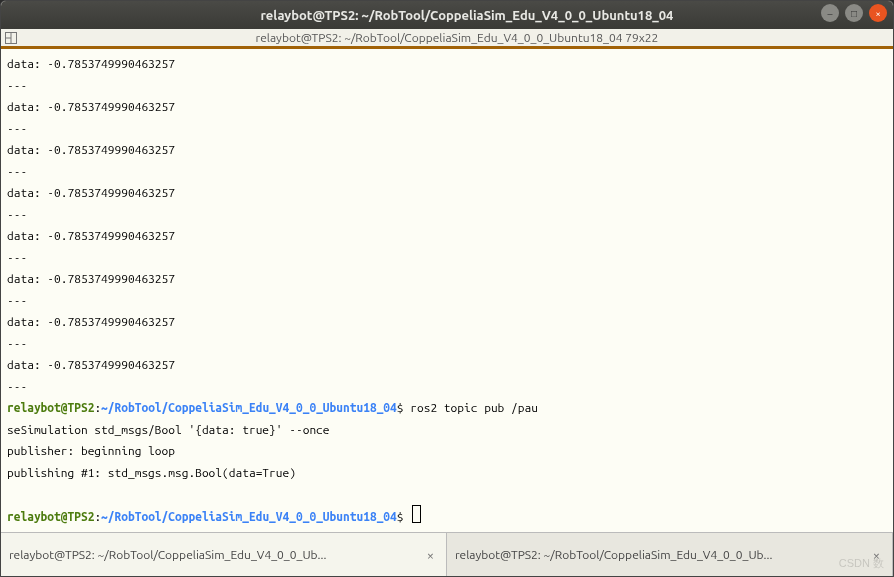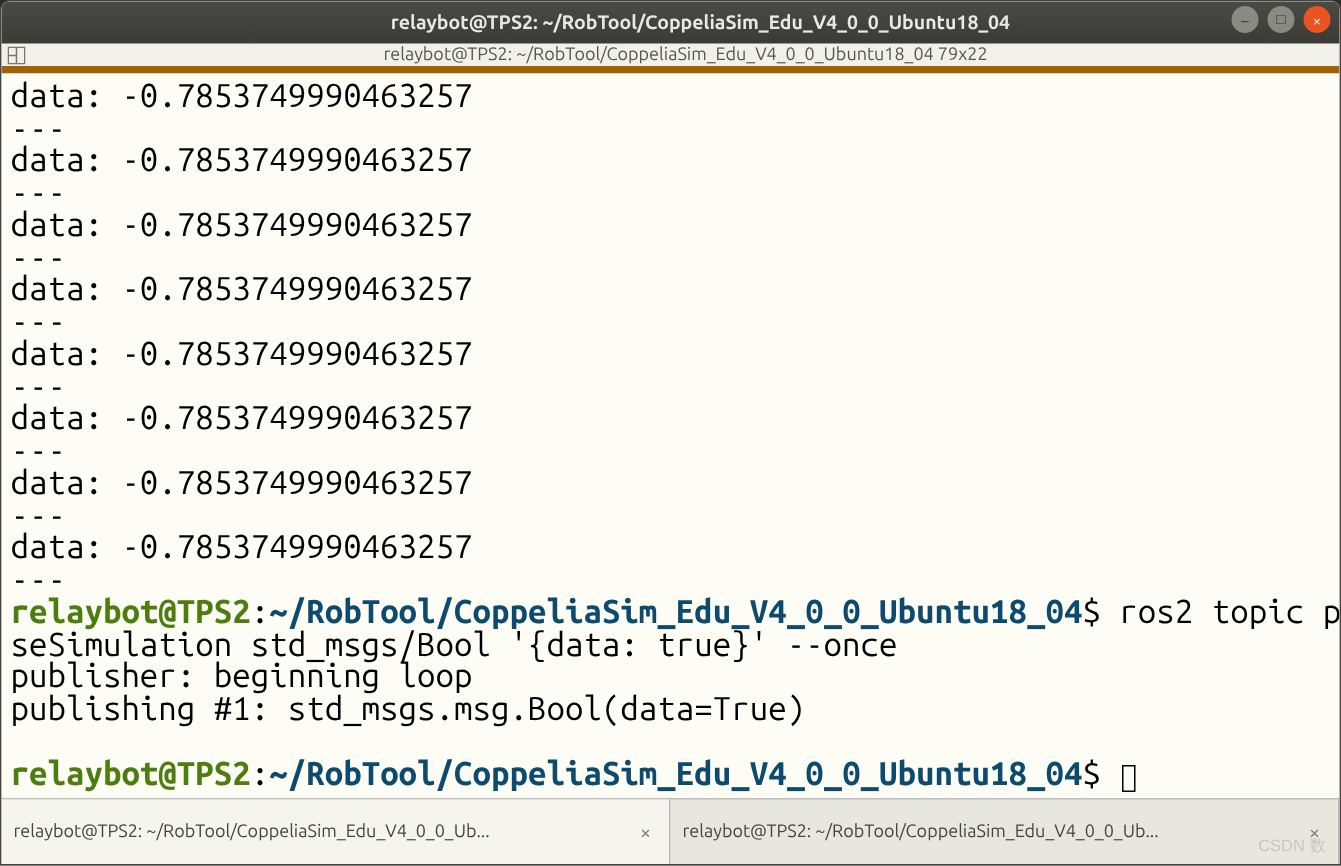--- a/index.html
+++ b/index.html
@@ -5,26 +5,26 @@
 * { margin:0; padding:0; box-sizing:border-box; }
 body { font-family: "Ubuntu", sans-serif; background:#2c2c2c; width:894px; height:577px; overflow:hidden; }
 .window { width:894px; height:577px; background:#fdfdf5; display:flex; flex-direction:column; border:1px solid #444; border-radius:6px 6px 0 0; overflow:hidden;}
 .titlebar { height:28px; background:linear-gradient(#4a4a46,#3a3a36); display:flex; align-items:center; position:relative; color:#ddd; font-size:13px; }
 .titlebar .title { flex:1; text-align:center; font-weight:bold; color:#e8e8e4;padding-left:40px; }
 .win-controls { position:absolute; right:6px; top:3px; display:flex; gap:6px; }
 .win-btn { width:18px; height:18px; border-radius:9px; display:flex; align-items:center; justify-content:center; font-size:10px; color:#333; }
 .win-min { background:#8a8a85; }
 .win-max { background:#8a8a85; }
 .win-close { background:#e95420; color:#fff; }
-.subbar { height:20px; background:#f2f1e9; border-bottom:5px solid #a16207; display:flex; align-items:center; font-size:12px; color:#555; }
+.subbar { height:20px; background:#f2f1e9; border-bottom:3px solid #a16207; display:flex; align-items:center; font-size:12px; color:#555; }
 .subbar .sp-icon { width:20px; display:flex; align-items:center; justify-content:center; }
 .subbar .subtitle { flex:1; text-align:center; }
-.terminal { flex:1; padding:4px 6px 2px 6px; font-family:"Ubuntu Mono","DejaVu Sans Mono",monospace; font-size:22px; line-height:21.5px; color:#000; background:#fdfdf5; overflow:hidden; white-space:pre; }
+.terminal { flex:1; padding:4px 6px 2px 6px; font-family:"Ubuntu Mono","DejaVu Sans Mono",monospace; font-size:12px; line-height:21.5px; color:#000; background:#fdfdf5; overflow:hidden; white-space:pre; }
 .prompt-user { color:#4d7c0f; font-weight:bold; }
-.prompt-path { color:#0c4a6e; font-weight:bold; }
+.prompt-path { color:#3b82f6; font-weight:bold; }
 .cursor { display:inline-block; width:9px; height:18px; border:1px solid #000; vertical-align:text-bottom; margin-left:2px;}
 .tabbar { height:44px; background:#e8e7df; border-top:1px solid #bbb; display:flex; align-items:stretch; font-size:12px; color:#444; }
 .tab { flex:1; display:flex; align-items:center; padding:0 8px; border-right:1px solid #bbb; gap:6px; }
 .tab.active { background:#f5f5ed; }
 .tab .tlabel { flex:1; overflow:hidden; text-overflow:ellipsis; white-space:nowrap; }
 .tab .tclose { color:#777; font-size:13px; padding:0 4px; }
 .watermark { position:absolute; right:10px; bottom:6px; font-size:11px; color:rgba(0,0,0,0.15); font-family:Liberation Sans, sans-serif; pointer-events:none;}
 </style>
 </head>
 <body>

